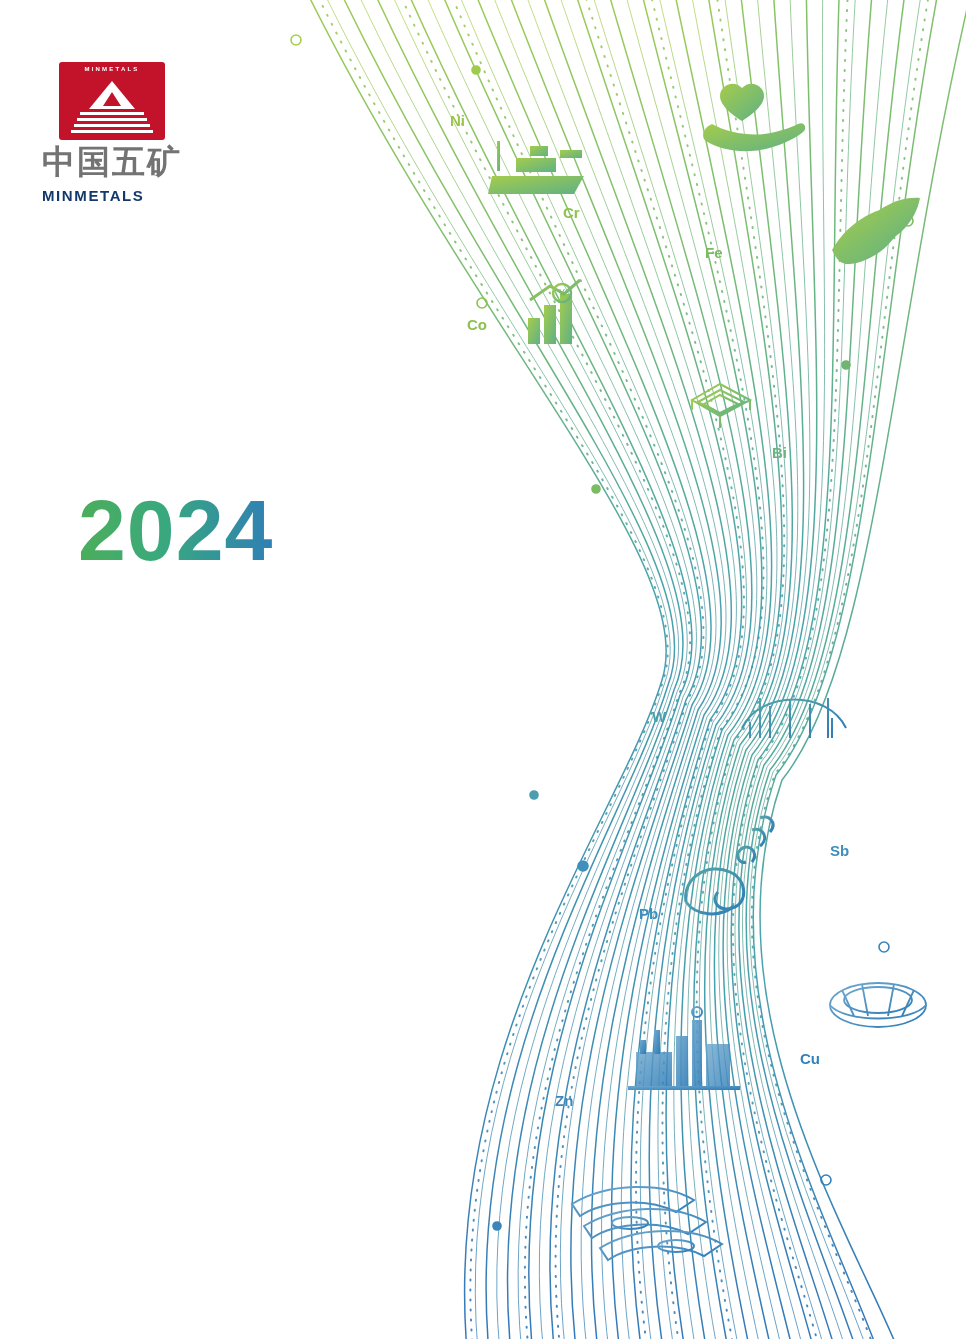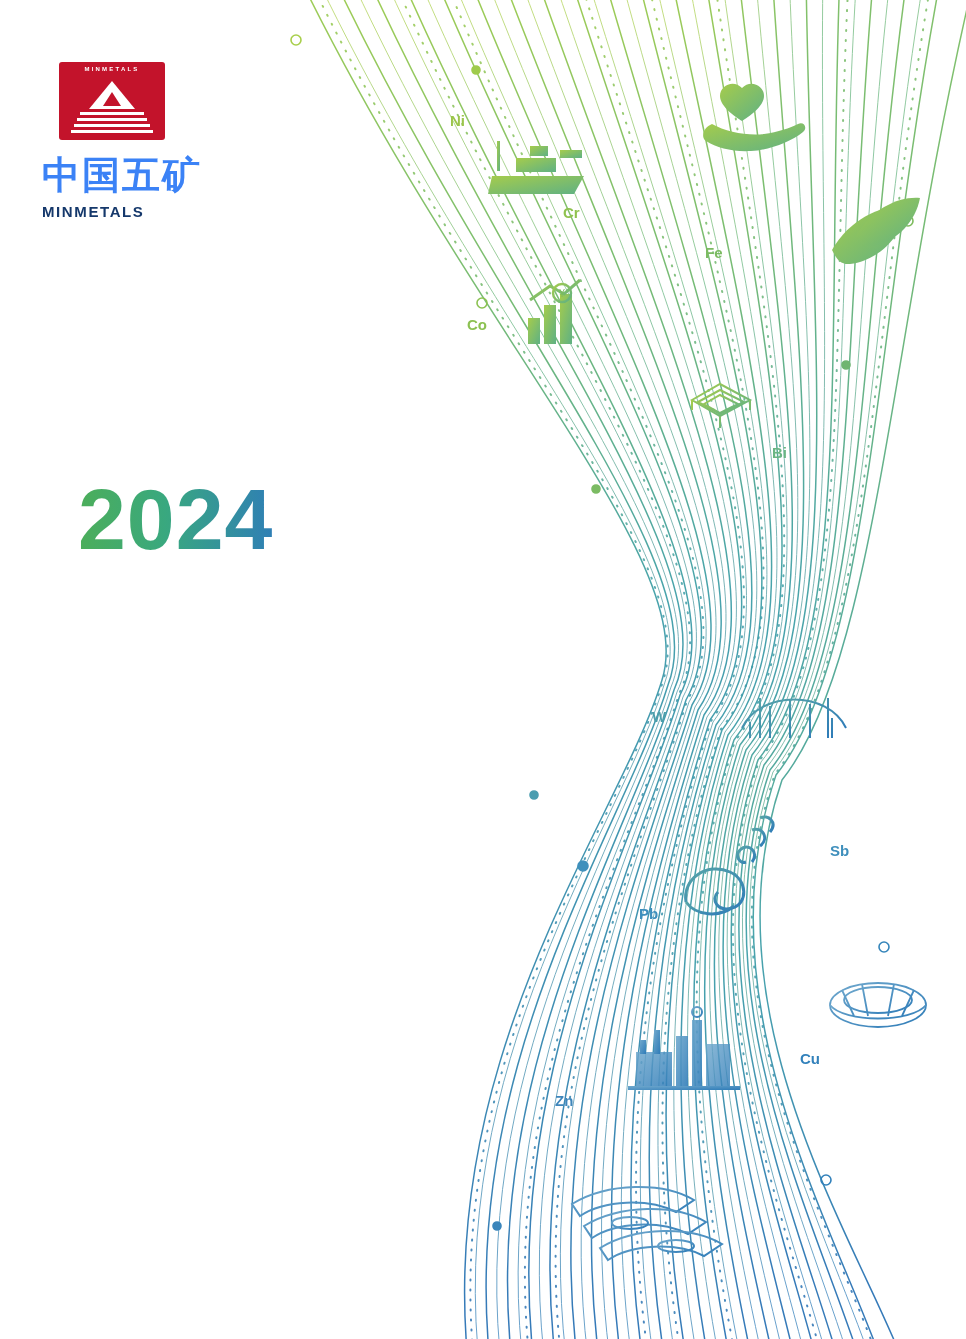--- a/index.html
+++ b/index.html
@@ -73,40 +73,39 @@
     transform: translateX(-50%);
     width: 64px;
     height: 3px;
     background: #ffffff;
   }
   .logo-mark .b1 { top: 50px; }
   .logo-mark .b2 { top: 56px; width: 70px; }
   .logo-mark .b3 { top: 62px; width: 76px; }
   .logo-mark .b4 { top: 68px; width: 82px; }
   .logo-cn {
-    margin-top: 10px;
-    font-size: 38px;
-    font-weight: bold;
-    color: #3b82f6;
+    font-size: 33px;
+    font-weight: bold;
+    color: #737373;
     letter-spacing: 2px;
     font-family: "Liberation Sans", sans-serif;
   }
   .logo-en {
     margin-top: 2px;
     font-size: 15px;
     font-weight: bold;
     color: #15386b;
     letter-spacing: 1.6px;
   }
 
   
   .title-block {
     position: absolute;
     left: 78px;
-    top: 476px;
+    top: 487px;
   }
   .title-year {
     font-size: 86px;
     font-weight: bold;
     letter-spacing: 1px;
     line-height: 1;
     background: linear-gradient(90deg, #4cae5a 0%, #39a87f 45%, #2f7fb5 100%);
     -webkit-background-clip: text;
     background-clip: text;
     color: transparent;

